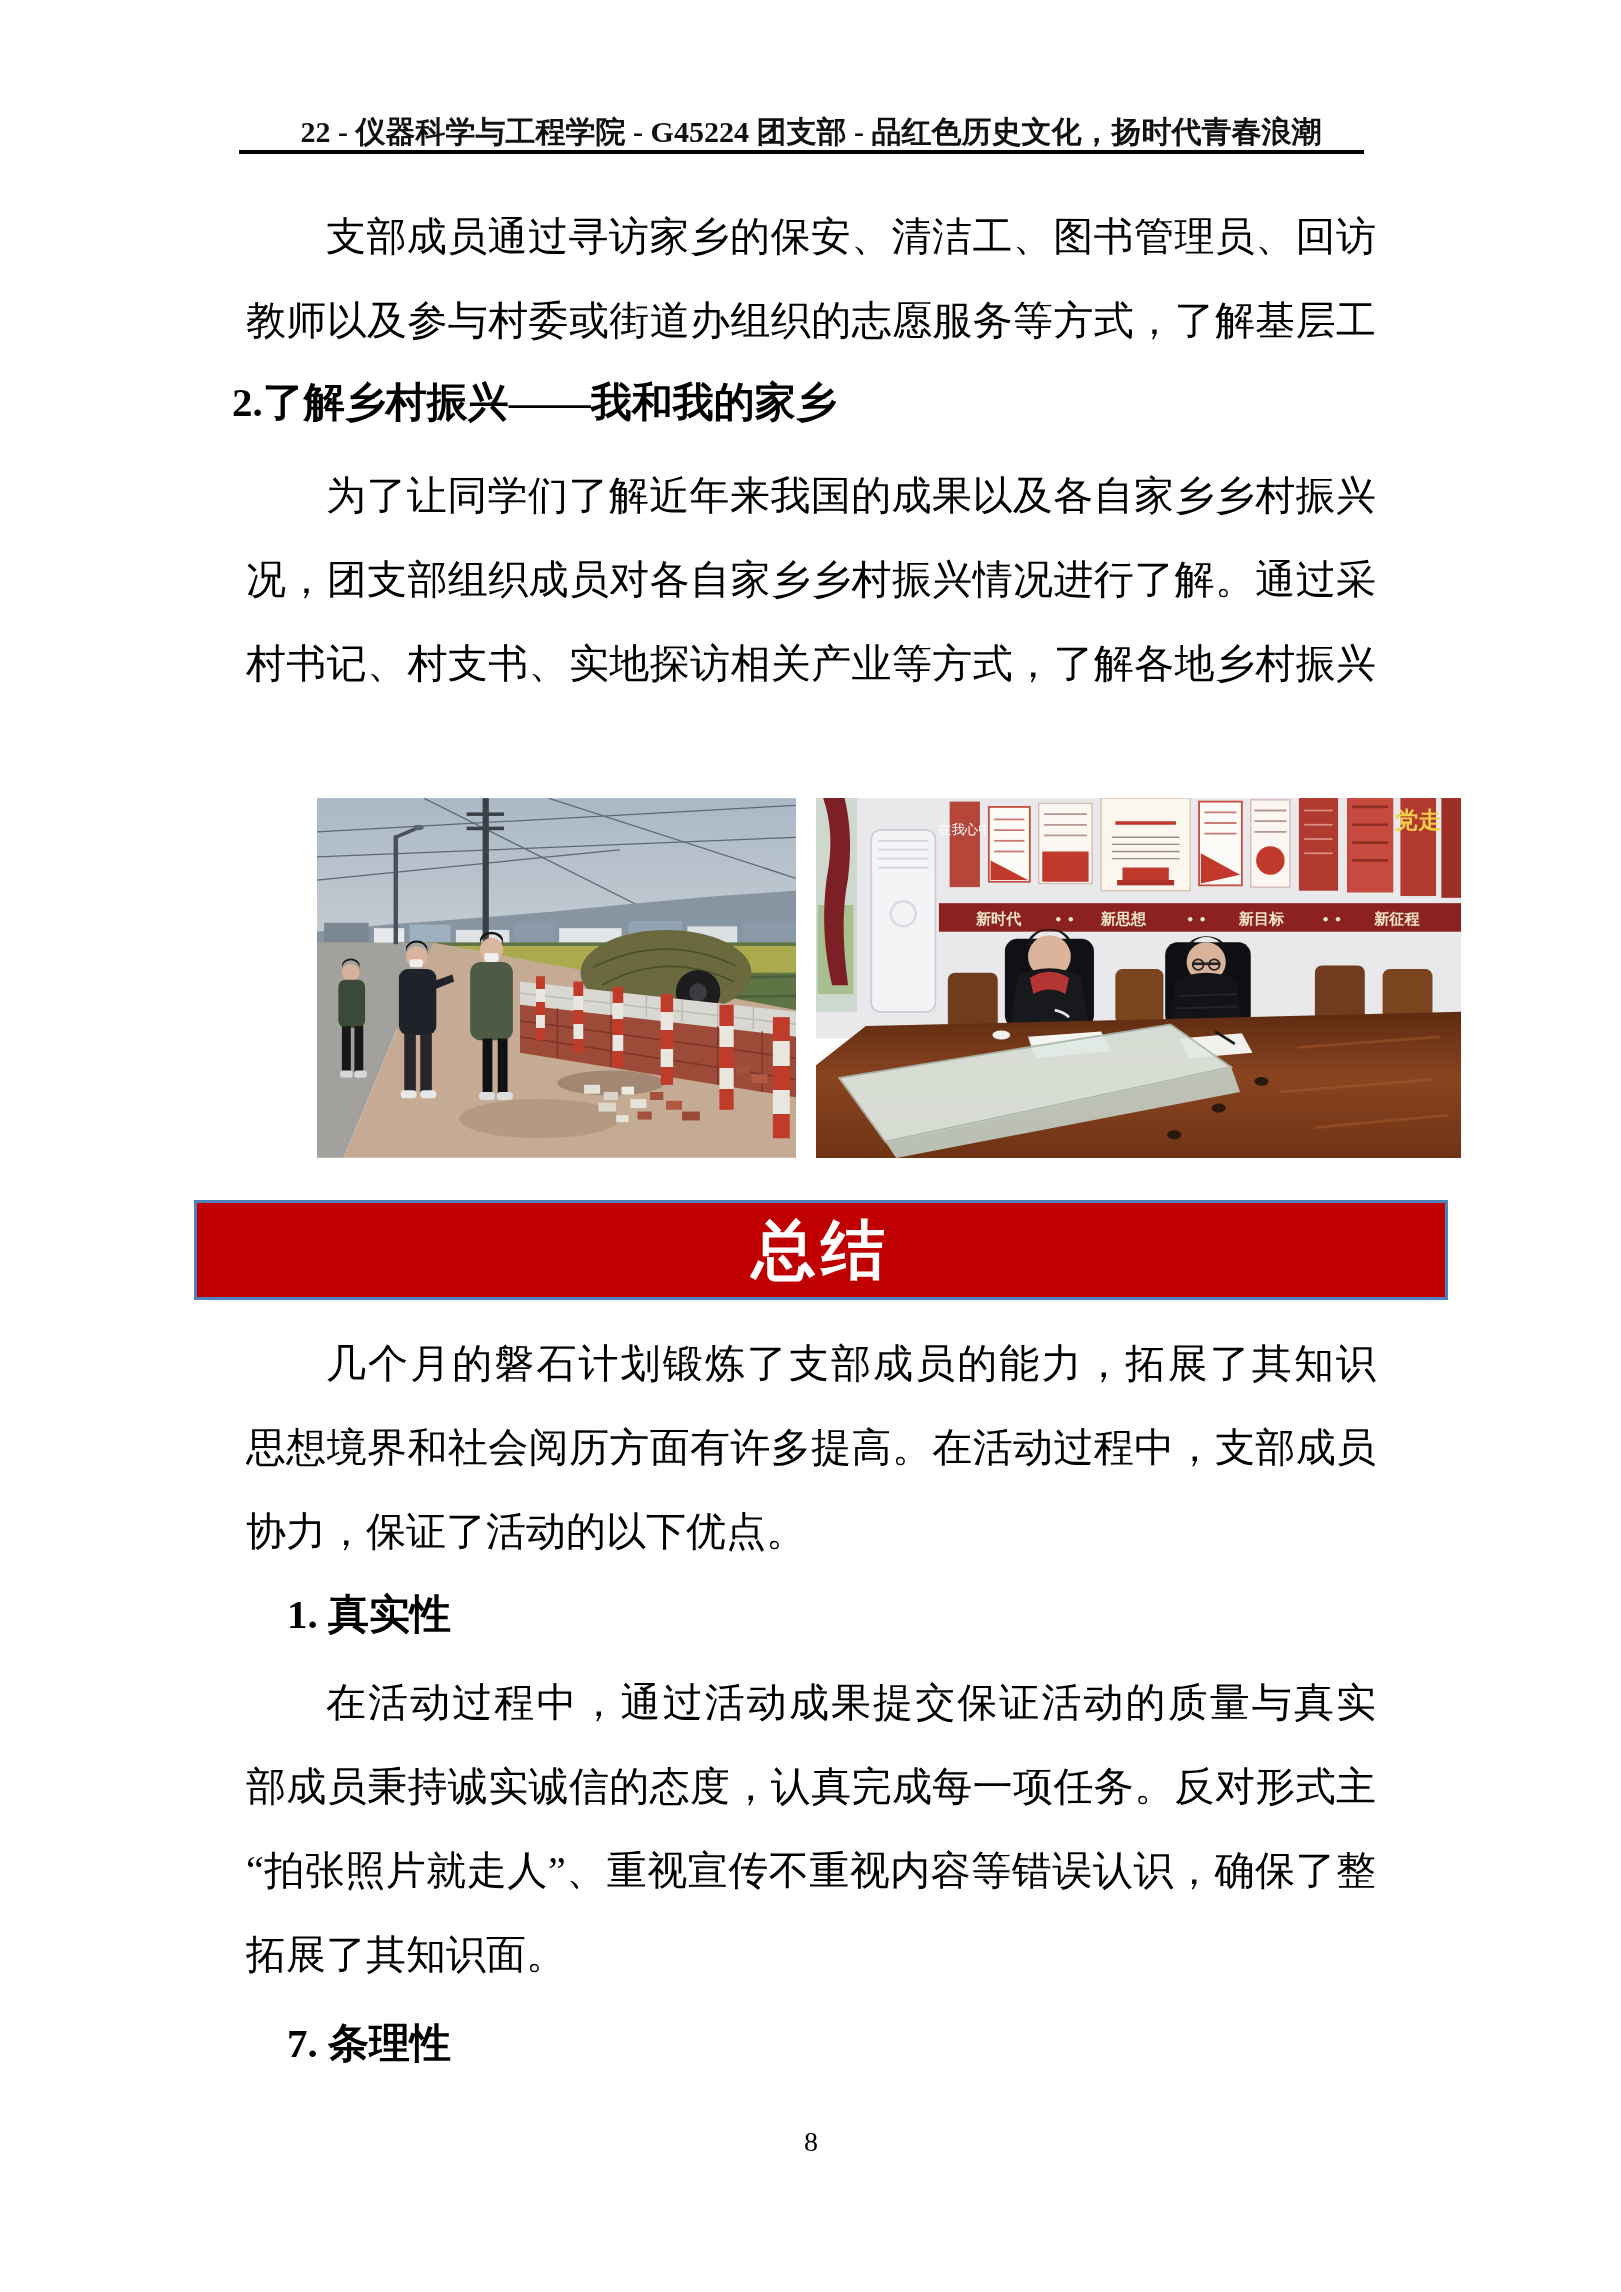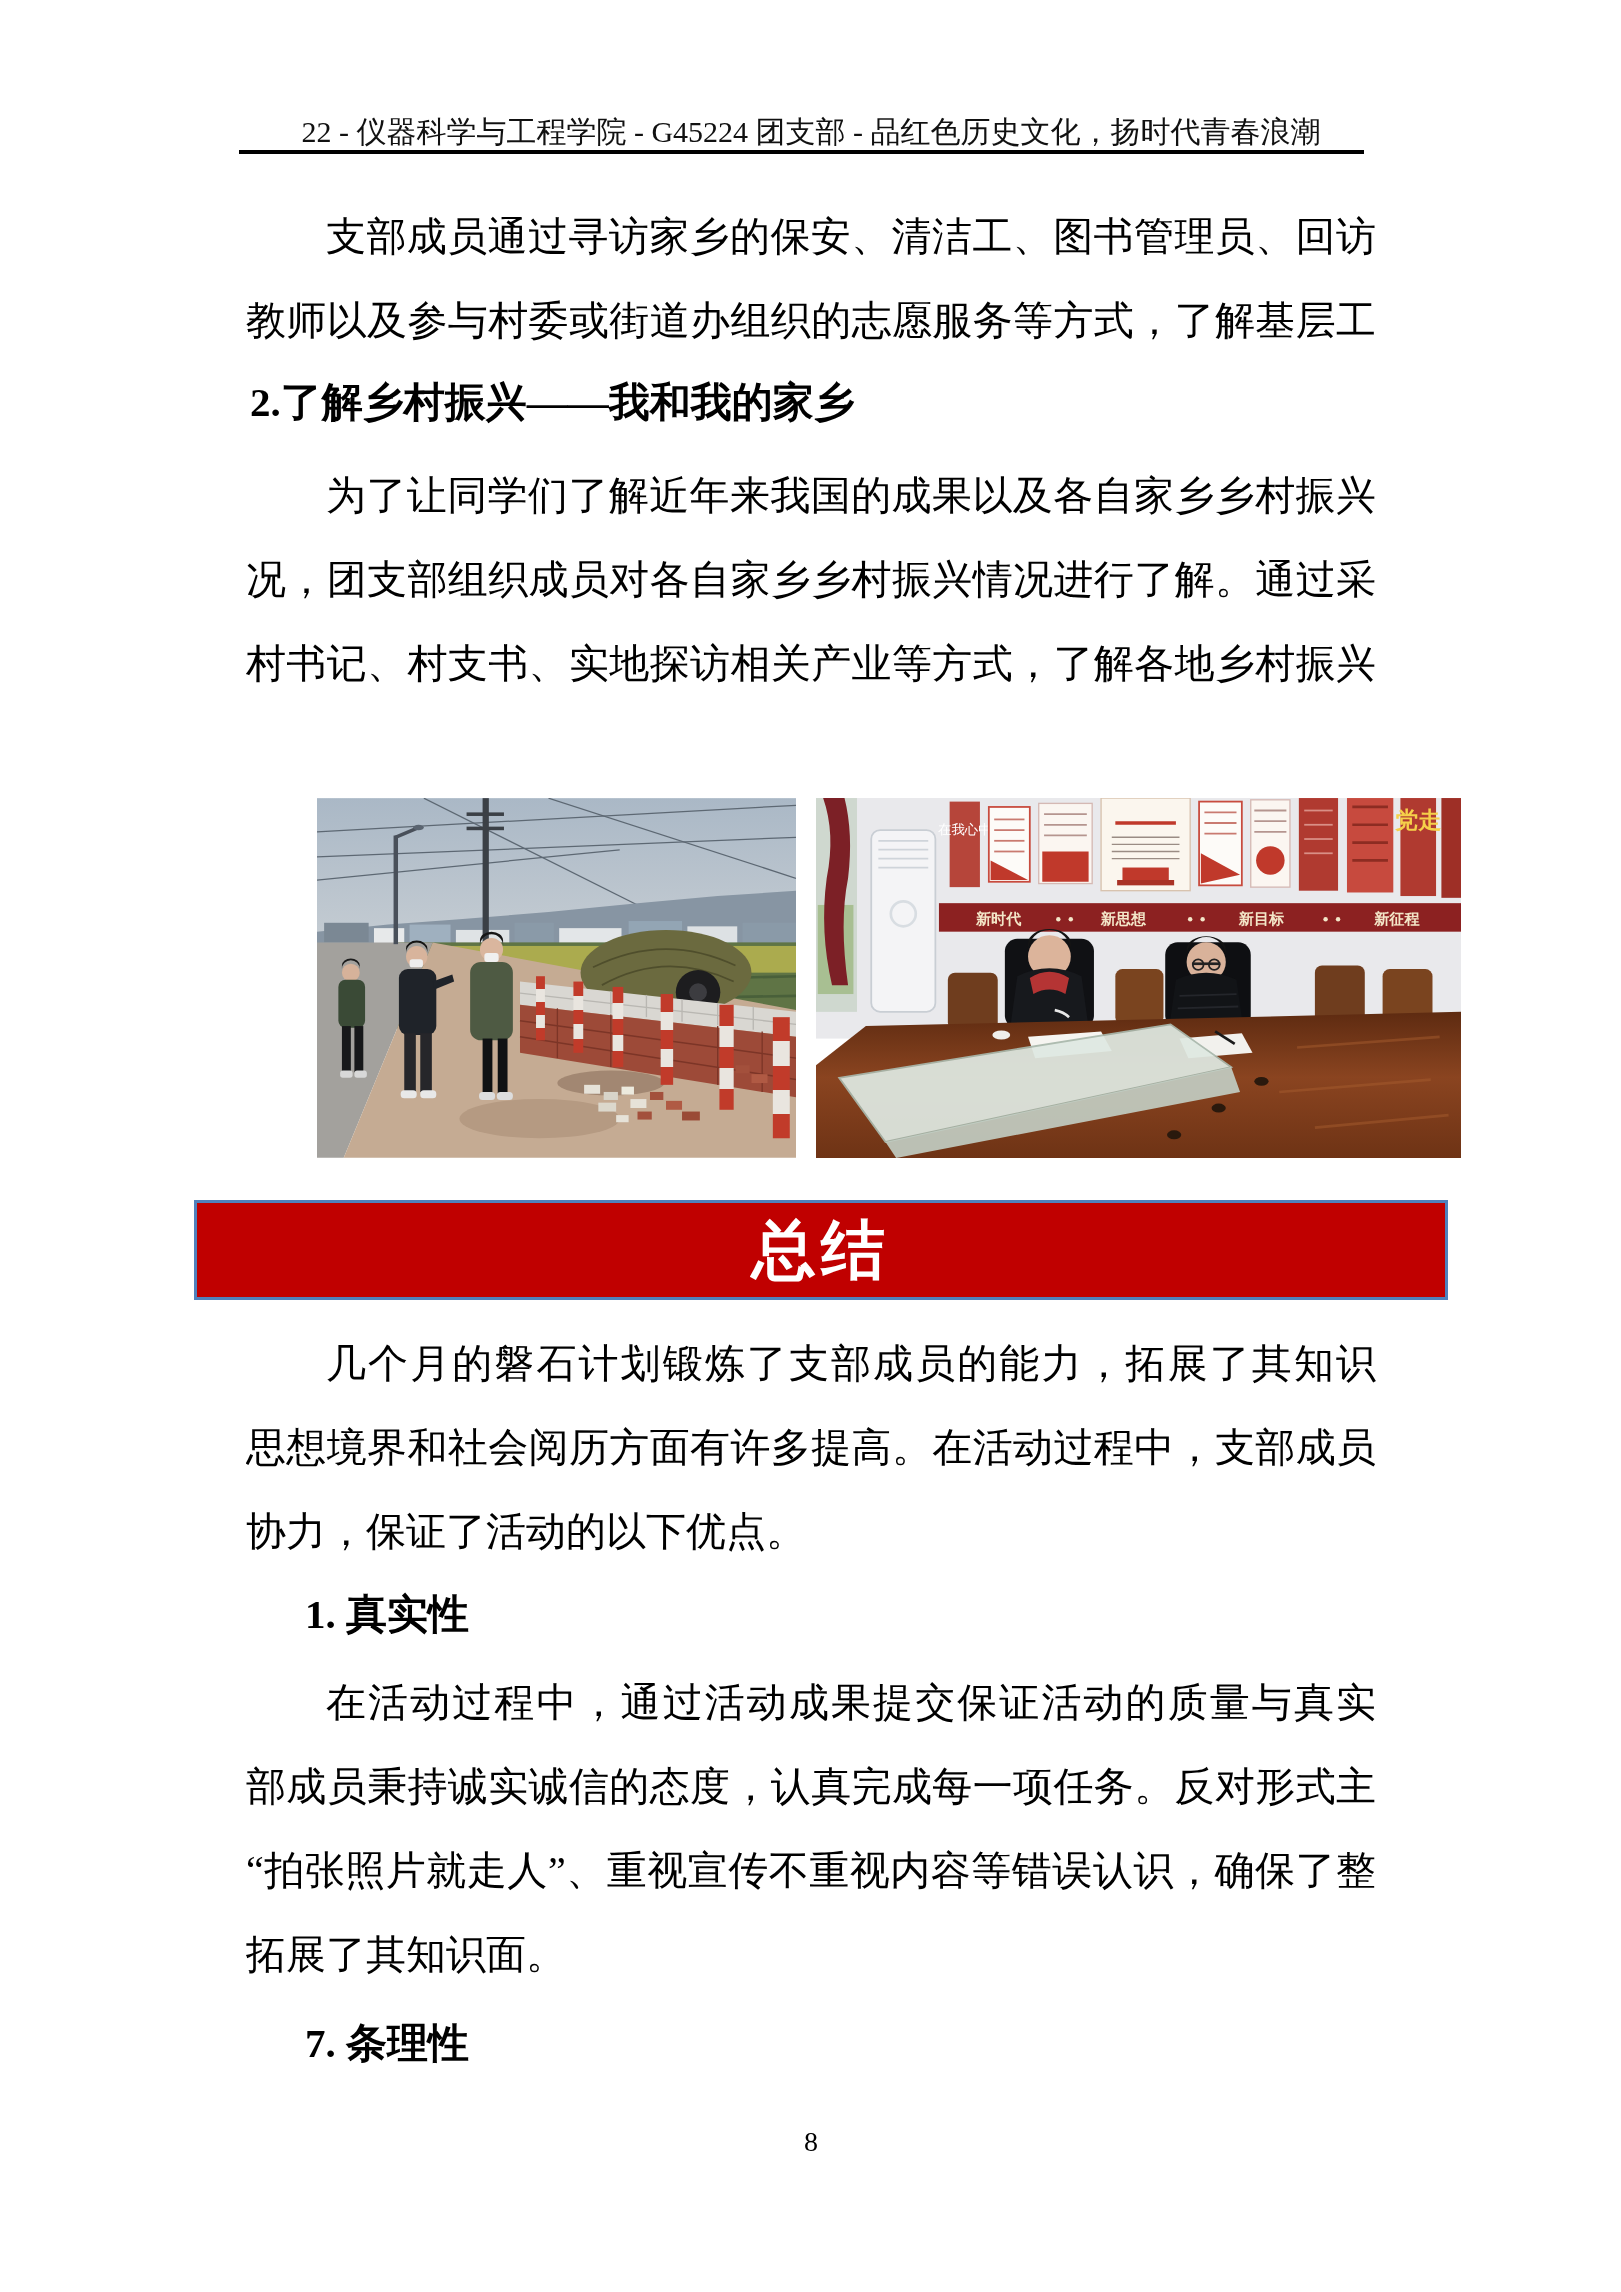--- a/index.html
+++ b/index.html
@@ -5,35 +5,35 @@
   html,body{margin:0;padding:0;background:#ffffff;}
   .page{position:relative;width:1622px;height:2293px;background:#fff;overflow:hidden;
         font-family:"Liberation Serif","DejaVu Serif",serif;color:#000;}
   .abs{position:absolute;}
   .header-text{left:0;width:1622px;text-align:center;font-size:30px;line-height:36px;color:#111;}
   .header-rule{left:239px;width:1125px;height:3.6px;background:#000;}
   .bodyblock{left:246px;width:1130px;font-size:40px;line-height:84px;}
   .line{text-align:justify;text-align-last:justify;text-justify:inter-character;height:84px;overflow:hidden;}
   .line.short{text-align-last:left;}
   .line.indent{text-indent:80px;}
-  .h-doc{left:250px;width:1130px;font-size:41px;font-weight:bold;line-height:53px;}
+  .h-doc{left:232px;width:1130px;font-size:41px;font-weight:bold;line-height:53px;}
   .h-num{padding-left:55px;}
   .photo{top:798px;height:360px;overflow:hidden;padding-left:35px;}
   .photo svg{display:block;}
   .banner{left:194px;width:1254px;height:100px;box-sizing:border-box;
           display:flex;align-items:center;justify-content:center;
           font-size:64px;font-weight:bold;letter-spacing:5.3px;}
   .footer{left:0;width:1622px;text-align:center;font-size:28px;line-height:32px;}
 </style>
 </head>
 <body>
 
 <div class="page">
 
-  <div class="abs header-text" style="top:114px;">22 - 仪器科学与工程学院 - G45224 团支部 - 品红色历史文化，扬时代青春浪潮</div>
+  <div class="abs header-text" style="top:114px;font-weight:bold;">22 - 仪器科学与工程学院 - G45224 团支部 - 品红色历史文化，扬时代青春浪潮</div>
   <div class="abs header-rule" style="top:150px;"></div>
 
   <div class="abs bodyblock" style="top:195px;">
       <div class="line indent">支部成员通过寻访家乡的保安、清洁工、图书管理员、回访母校</div>
       <div class="line">教师以及参与村委或街道办组织的志愿服务等方式，了解基层工作。</div>
     </div>
 
   <div class="abs h-doc" style="top:376px;">2.了解乡村振兴——我和我的家乡</div>
 
   <div class="abs bodyblock" style="top:454px;">

